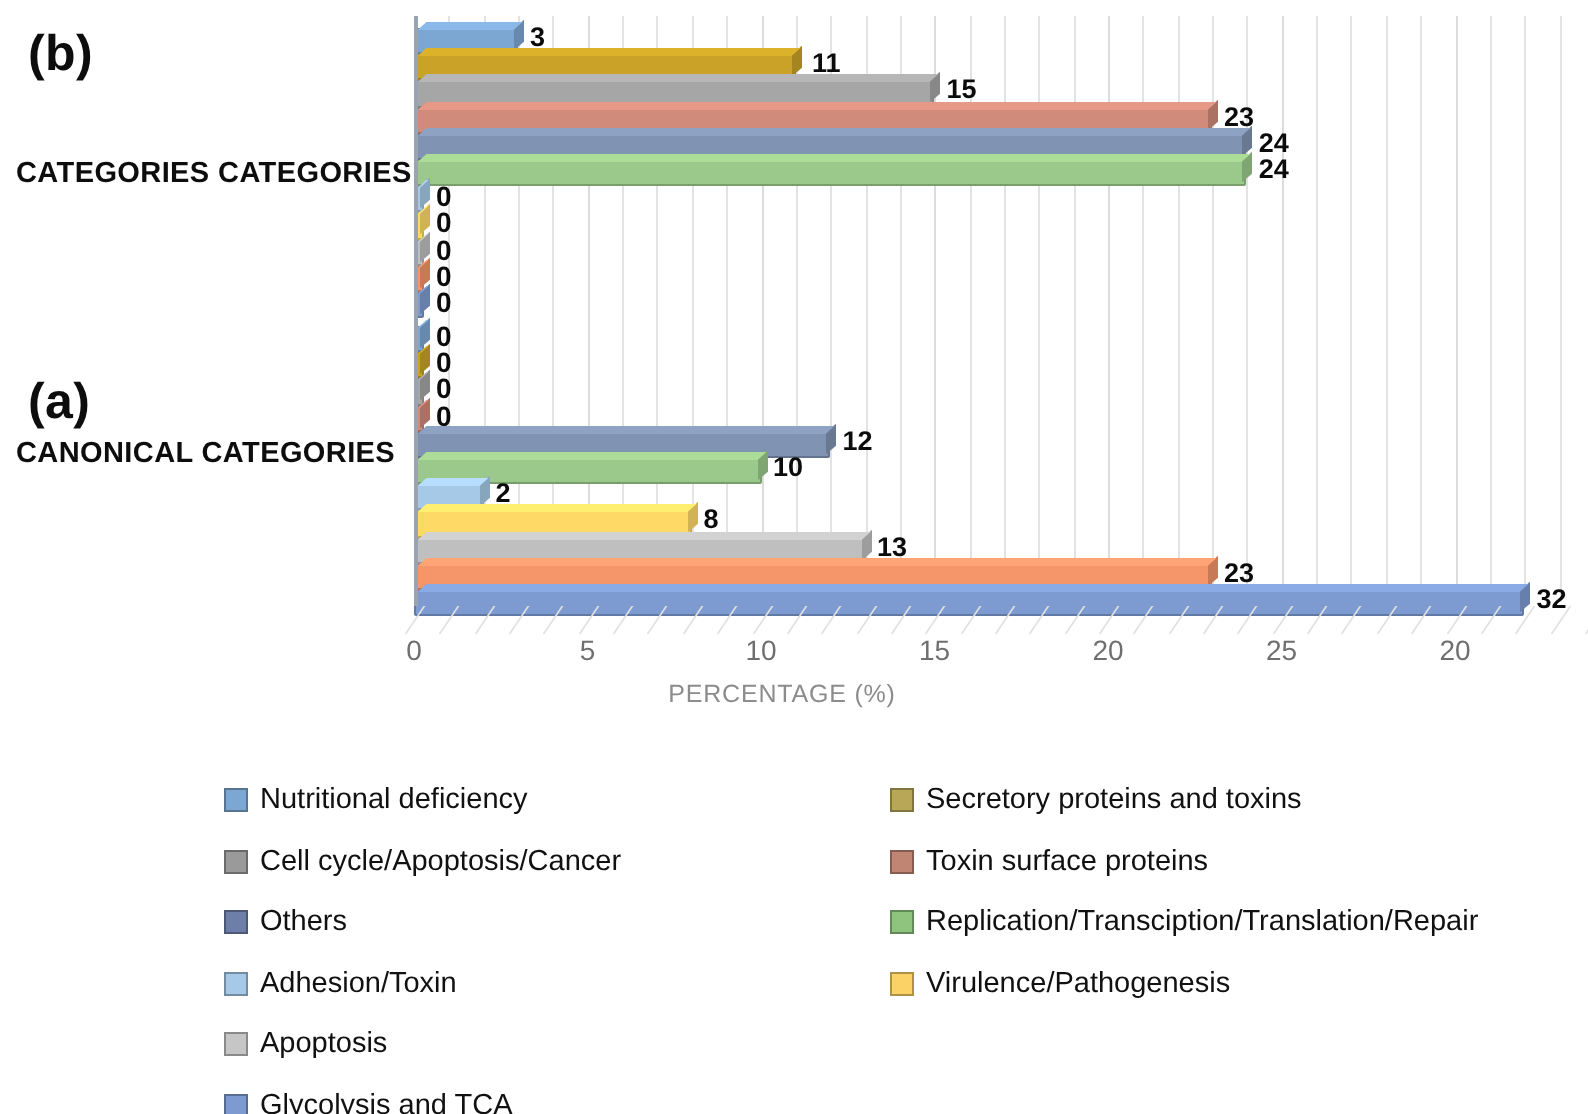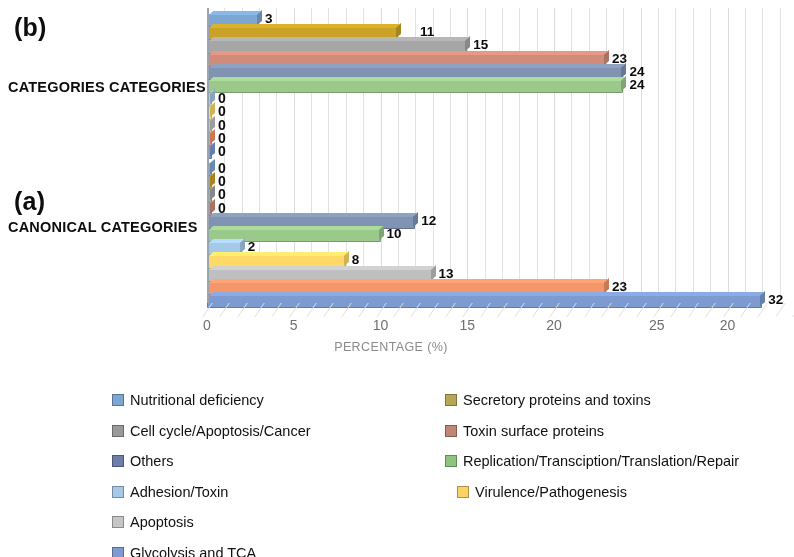--- a/index.html
+++ b/index.html
@@ -150,21 +150,21 @@
           <div class="cap" style="background: rgb(125, 167, 211);"></div>
           <div class="top" style="background: rgb(125, 167, 211);"></div>
         </div>
         <div class="bar-val" style="left: 58.05px; top: -2px;">3</div>
       </div>
       <div class="bar-row" style="top: 19.2px; height: 13.2px; width: 600px;">
         <div class="bar" style="width: 190.85px; background: rgb(201, 162, 39);">
           <div class="cap" style="background: rgb(201, 162, 39);"></div>
           <div class="top" style="background: rgb(201, 162, 39);"></div>
         </div>
-        <div class="bar-val" style="left: 213px; top: -2px;">11</div>
+        <div class="bar-val" style="left: 199px; top: -2px;">11</div>
       </div>
       <div class="bar-row" style="top: 32.4px; height: 13.2px; width: 600px;">
         <div class="bar" style="width: 260.25px; background: rgb(166, 166, 166);">
           <div class="cap" style="background: rgb(166, 166, 166);"></div>
           <div class="top" style="background: rgb(166, 166, 166);"></div>
         </div>
         <div class="bar-val" style="left: 266.25px; top: -2px;">15</div>
       </div>
       <div class="bar-row" style="top: 45.6px; height: 13.2px; width: 600px;">
         <div class="bar" style="width: 399.05px; background: rgb(208, 139, 122);">
@@ -335,21 +335,21 @@
       <div class="tickslant" style="left: 727.5px;"></div>
       <div class="tickslant" style="left: 744.85px;"></div>
       <div class="tickslant" style="left: 762.2px;"></div>
       <div class="tickslant" style="left: 779.55px;"></div>
       <div class="tickslant" style="left: 796.9px;"></div>
       <div class="xtick" style="left: 207px;">0</div>
       <div class="xtick" style="left: 293.75px;">5</div>
       <div class="xtick" style="left: 380.5px;">10</div>
       <div class="xtick" style="left: 467.25px;">15</div>
       <div class="xtick" style="left: 554px;">20</div>
-      <div class="xtick" style="left: 640.75px; margin-left: 16px;">25</div>
+      <div class="xtick" style="left: 640.75px;">25</div>
       <div class="xtick" style="left: 727.5px;">20</div>
     </div>
   <div id="xaxis-title"><span id="xaxis-title-inner">PERCENTAGE (%)</span></div>
 
   <div id="legend">
       <div class="legend-item" style="left: 0px; top: 0px;">
         <span class="legend-swatch" style="background: rgb(125, 167, 211);"></span>
         <span class="legend-text">Nutritional deficiency</span>
       </div>
       <div class="legend-item" style="left: 333px; top: 0px;">
@@ -369,21 +369,21 @@
         <span class="legend-text">Others</span>
       </div>
       <div class="legend-item" style="left: 333px; top: 61px;">
         <span class="legend-swatch" style="background: rgb(143, 196, 126);"></span>
         <span class="legend-text">Replication/Transciption/Translation/Repair</span>
       </div>
       <div class="legend-item" style="left: 0px; top: 91.5px;">
         <span class="legend-swatch" style="background: rgb(166, 201, 232);"></span>
         <span class="legend-text">Adhesion/Toxin</span>
       </div>
-      <div class="legend-item" style="left: 333px; top: 91.5px; margin-left: 12px;">
+      <div class="legend-item" style="left: 333px; top: 91.5px;">
         <span class="legend-swatch" style="background: rgb(251, 210, 102);"></span>
         <span class="legend-text">Virulence/Pathogenesis</span>
       </div>
       <div class="legend-item" style="left: 0px; top: 122px;">
         <span class="legend-swatch" style="background: rgb(198, 198, 198);"></span>
         <span class="legend-text">Apoptosis</span>
       </div>
       <div class="legend-item" style="left: 0px; top: 152.5px;">
         <span class="legend-swatch" style="background: rgb(125, 155, 209);"></span>
         <span class="legend-text">Glycolysis and TCA</span>

